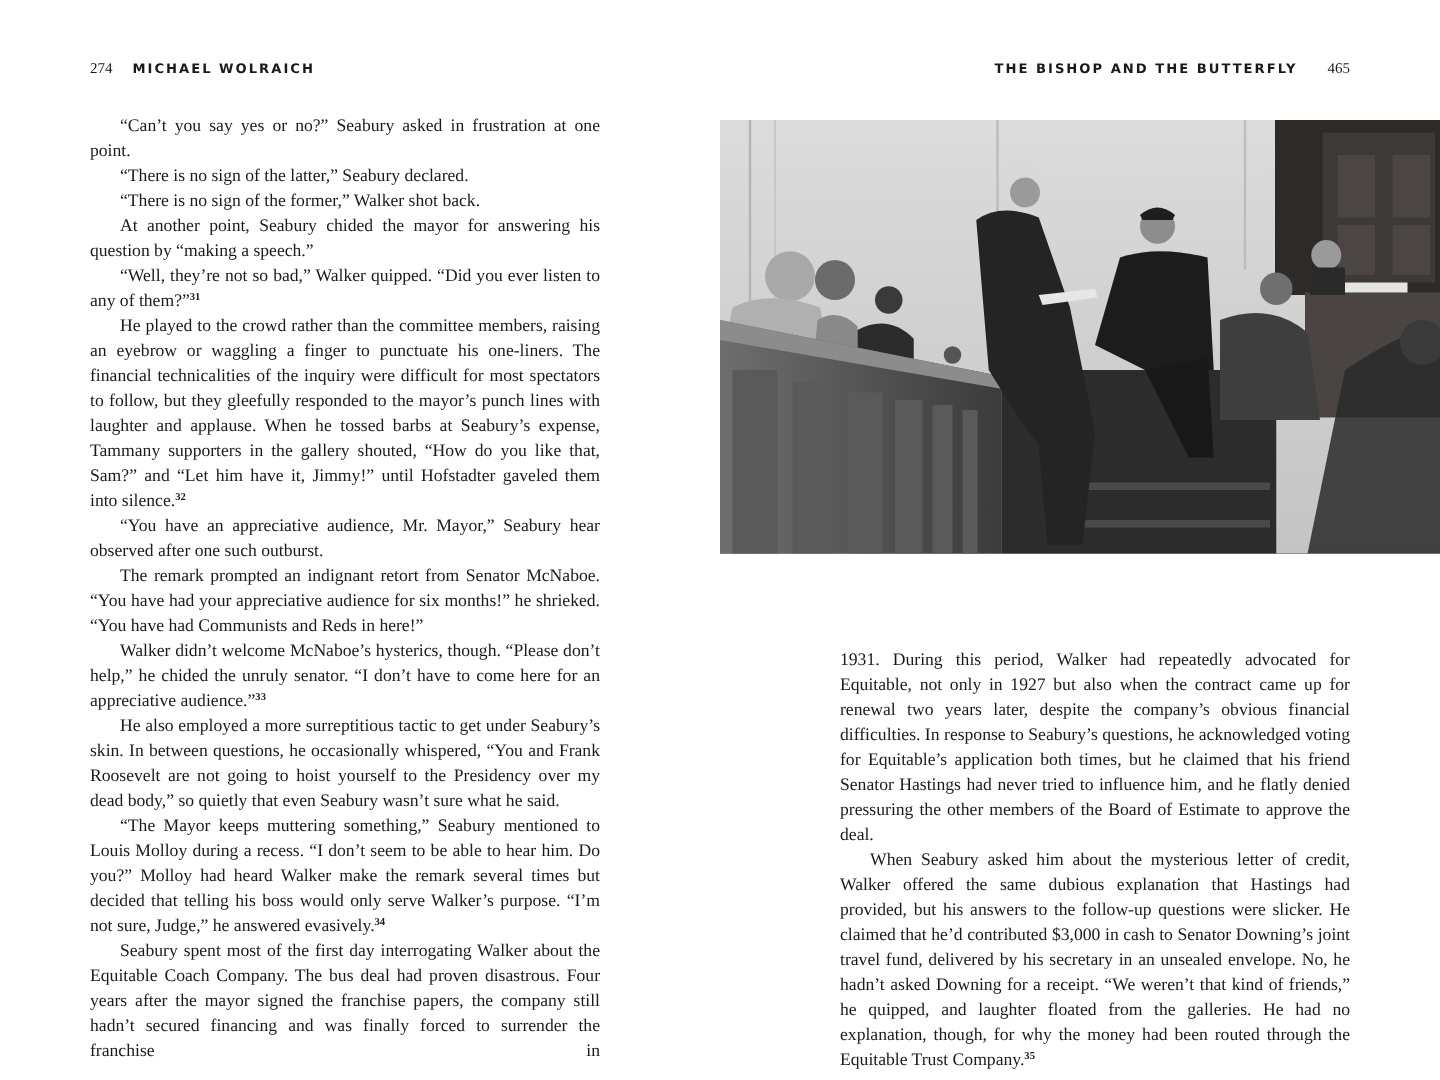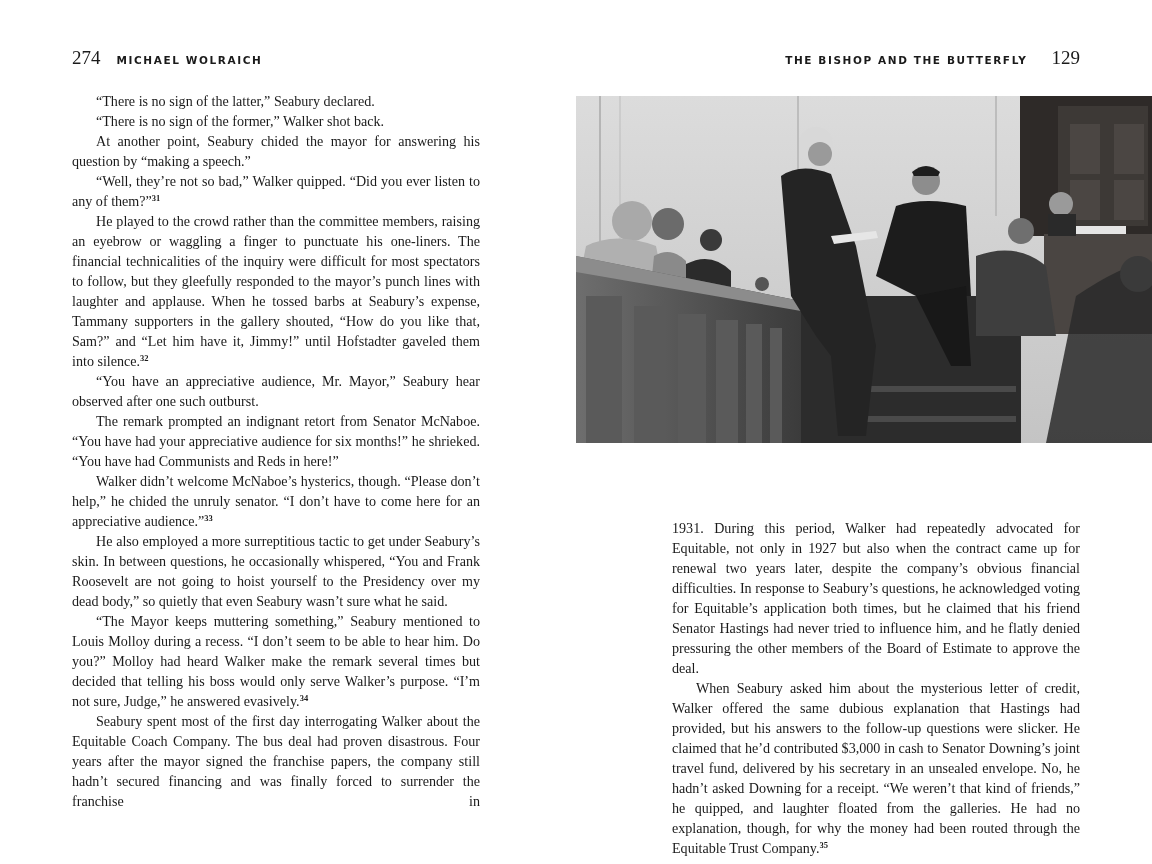--- a/index.html
+++ b/index.html
@@ -7,21 +7,21 @@
   .page { position: absolute; top: 0; height: 864px; }
   .left-page { left: 0; width: 576px; }
   .right-page { left: 576px; width: 576px; }
 
   .running-head {
     position: absolute; top: 47px;
     font-family: "DejaVu Sans", sans-serif;
     font-weight: bold; font-size: 10.5px; letter-spacing: 1.6px;
     color: #1a1a1a; white-space: nowrap;
   }
-  .folio { font-family: "Liberation Serif", serif; font-weight: normal; font-size: 19px; letter-spacing: 0; }
+  .folio { font-family: "Liberation Serif", serif; font-weight: normal; font-size: 12px; letter-spacing: 0; }
   .left-page .running-head { left: 72px; }
   .left-page .running-head .folio { margin-right: 16px; }
   .right-page .running-head { right: 72px; }
   .right-page .running-head .folio { margin-left: 24px; }
 
   .text-block {
     position: absolute;
     font-family: "Liberation Serif", serif;
     font-size: 14.1px; line-height: 20px;
     text-align: justify; hyphens: manual;
@@ -48,37 +48,38 @@
 </style>
 </head>
 <body>
 
 <div class="page left-page">
   <div class="running-head">
     <span class="folio">274</span><span>MICHAEL WOLRAICH</span>
   </div>
 
   <div class="text-block">
+    <p><span>“Can’t you say yes or no?” Seabury asked in frustration at one point.</span></p>
     <p><span>“There is no sign of the latter,” Seabury declared.</span></p>
     <p><span>“There is no sign of the former,” Walker shot back.</span></p>
     <p><span>At another point, Seabury chided the mayor for answering his question by “making a speech.”</span></p>
     <p><span>“Well, they’re not so bad,” Walker quipped. “Did you ever listen to any of them?”</span><sup>31</sup></p>
     <p><span>He played to the crowd rather than the committee members, raising an eyebrow or waggling a finger to punctuate his one-liners. The financial technicalities of the inquiry were difficult for most spectators to follow, but they gleefully responded to the mayor’s punch lines with laughter and applause. When he tossed barbs at Seabury’s expense, Tammany supporters in the gallery shouted, “How do you like that, Sam?” and “Let him have it, Jimmy!” until Hofstadter gaveled them into silence.</span><sup>32</sup></p>
     <p><span>“You have an appreciative audience, Mr. Mayor,” Seabury hear observed after one such outburst.</span></p>
     <p><span>The remark prompted an indignant retort from Senator McNaboe. “You have had your appreciative audience for six months!” he shrieked. “You have had Communists and Reds in here!”</span></p>
     <p><span>Walker didn’t welcome McNaboe’s hysterics, though. “Please don’t help,” he chided the unruly senator. “I don’t have to come here for an appreciative audience.”</span><sup>33</sup></p>
     <p><span>He also employed a more surreptitious tactic to get under Seabury’s skin. In between questions, he occasionally whispered, “You and Frank Roosevelt are not going to hoist yourself to the Presidency over my dead body,” so quietly that even Seabury wasn’t sure what he said.</span></p>
     <p><span>“The Mayor keeps muttering something,” Seabury mentioned to Louis Molloy during a recess. “I don’t seem to be able to hear him. Do you?” Molloy had heard Walker make the remark several times but decided that telling his boss would only serve Walker’s purpose. “I’m not sure, Judge,” he answered evasively.</span><sup>34</sup></p>
     <p class="last-justify"><span>Seabury spent most of the first day interrogating Walker about the Equitable Coach Company. The bus deal had proven disastrous. Four years after the mayor signed the franchise papers, the company still hadn’t secured financing and was finally forced to surrender the franchise in</span></p>
   </div>
 </div>
 
 <div class="page right-page">
   <div class="running-head">
-    <span>THE BISHOP AND THE BUTTERFLY</span><span class="folio">129</span>
+    <span>THE BISHOP AND THE BUTTERFLY</span><span class="folio">465</span>
   </div>
 
   <div class="photo">
     <svg width="576" height="347" viewBox="0 0 576 347" xmlns="http://www.w3.org/2000/svg">
       <defs>
         <linearGradient id="wall" x1="0" y1="0" x2="0" y2="1">
           <stop offset="0" stop-color="#dcdcdc"></stop>
           <stop offset="1" stop-color="#c4c4c4"></stop>
         </linearGradient>
         <linearGradient id="rail" x1="0" y1="0" x2="1" y2="0">

